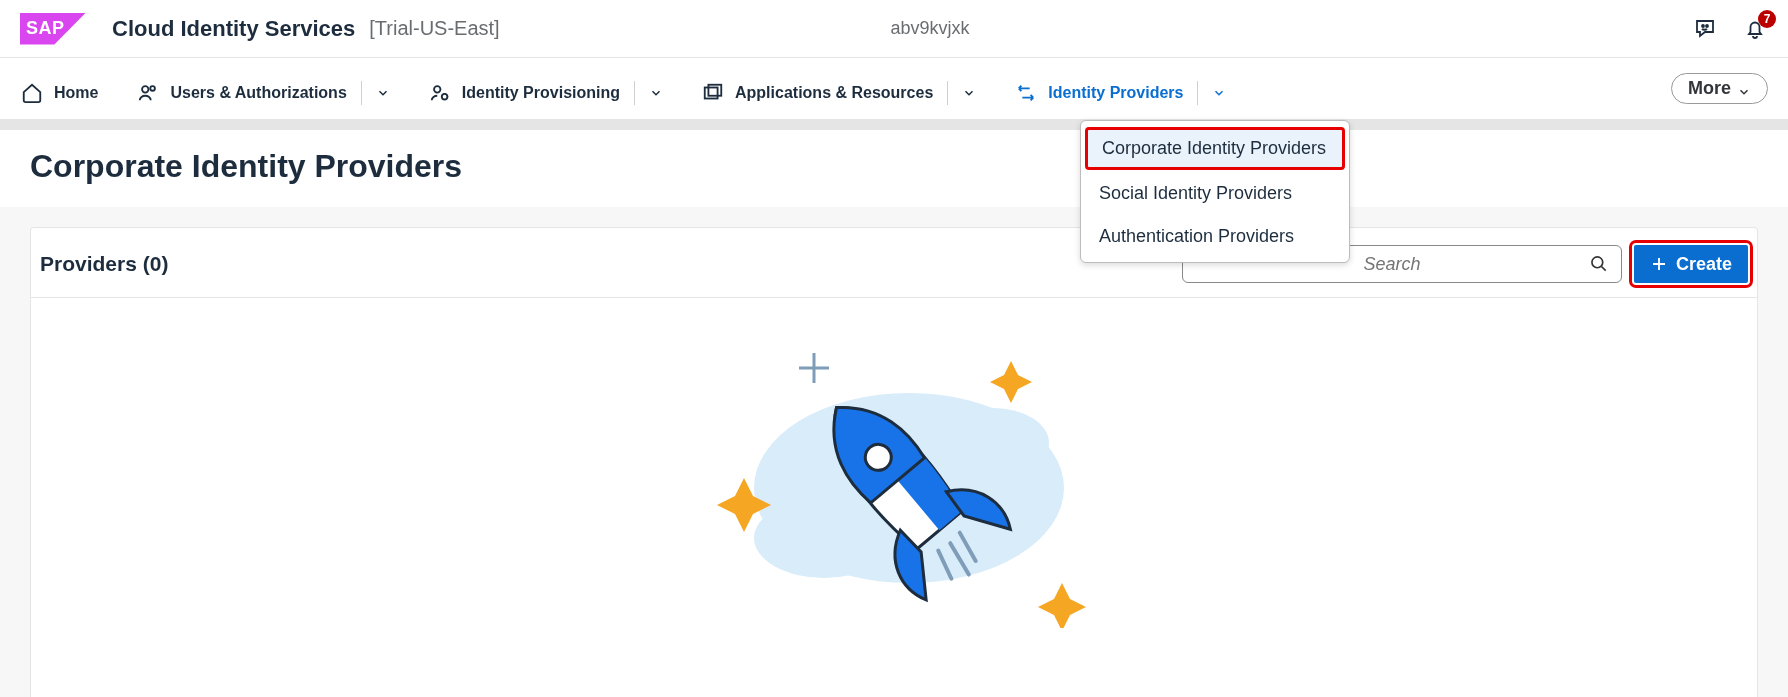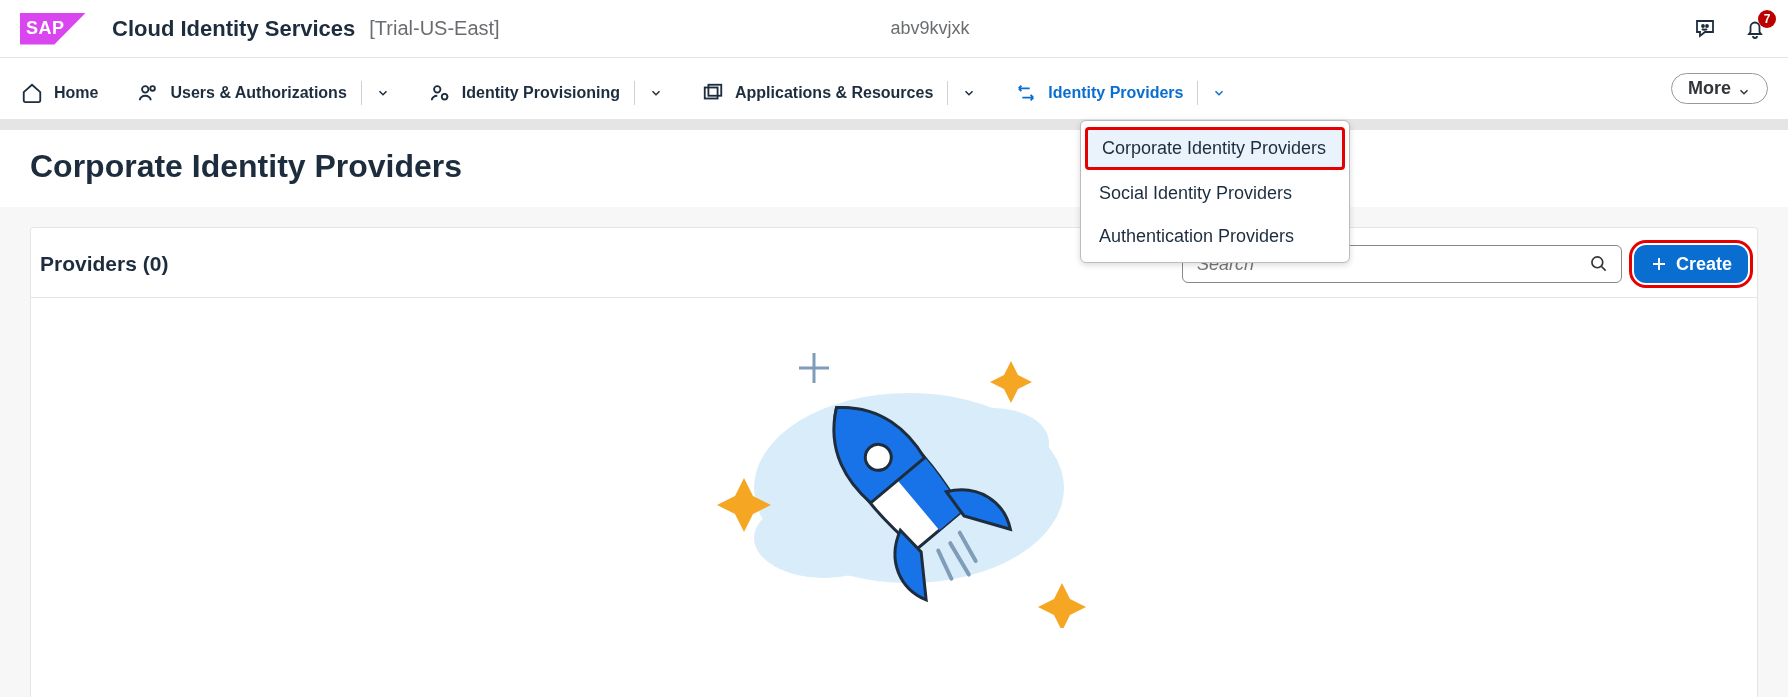--- a/index.html
+++ b/index.html
@@ -58,22 +58,22 @@
   .dropdown-item.selected{background:var(--light-blue);border:3px solid var(--highlight);border-radius:4px;margin:2px 4px;padding:8px 14px;}
   
   .content-wrap{background:#f7f7f7;padding:20px 0 0;}
   .panel{background:#fff;margin:0 30px;border-radius:4px;min-height:500px;
     box-shadow:0 0 0 1px #e5e5e5 inset;padding:0;}
   .panel-head{display:flex;align-items:center;padding:18px 10px 14px;border-bottom:1px solid #e5e5e5;gap:12px;}
   .panel-title{font-size:21px;font-weight:700;color:var(--sap-dark);}
   .panel-head .grow{flex:1;}
   .search-wrap{display:flex;align-items:center;border:1px solid #888;border-radius:6px;
     height:38px;width:440px;padding:0 12px;background:#fff;overflow:hidden;}
-  .search-wrap input{border:none;outline:none;flex:1;font-size:18px;font-style:italic;color:#555;background:transparent;}
-  .create-btn{background:var(--sap-blue);color:#fff;border:none;border-radius:12px;
+  .search-wrap input{border:none;outline:none;flex:1;font-size:18px;font-style:italic;color:#555;background:transparent;text-align:center;}
+  .create-btn{background:var(--sap-blue);color:#fff;border:none;border-radius:2px;
     height:38px;padding:0 16px;font-size:18px;font-weight:600;display:flex;
     align-items:center;gap:8px;cursor:pointer;outline:3px solid var(--highlight);outline-offset:2px;}
   .illustration{display:flex;justify-content:center;padding:30px 0;}
   svg{display:block;}
 </style>
 </head>
 <body>
 
 <div class="shellbar">
   <div class="sap-logo">SAP</div>

